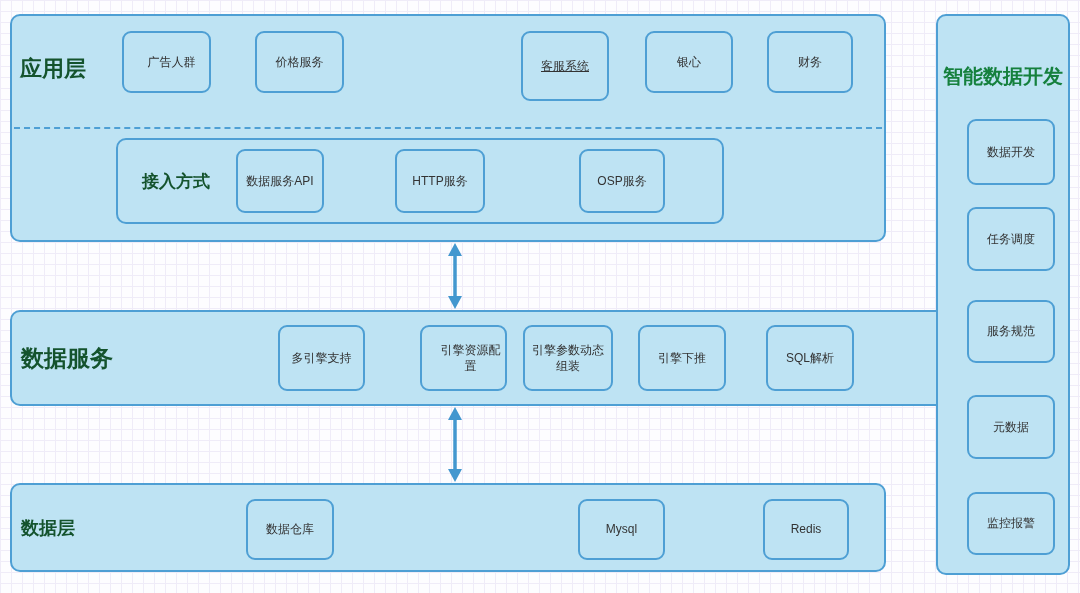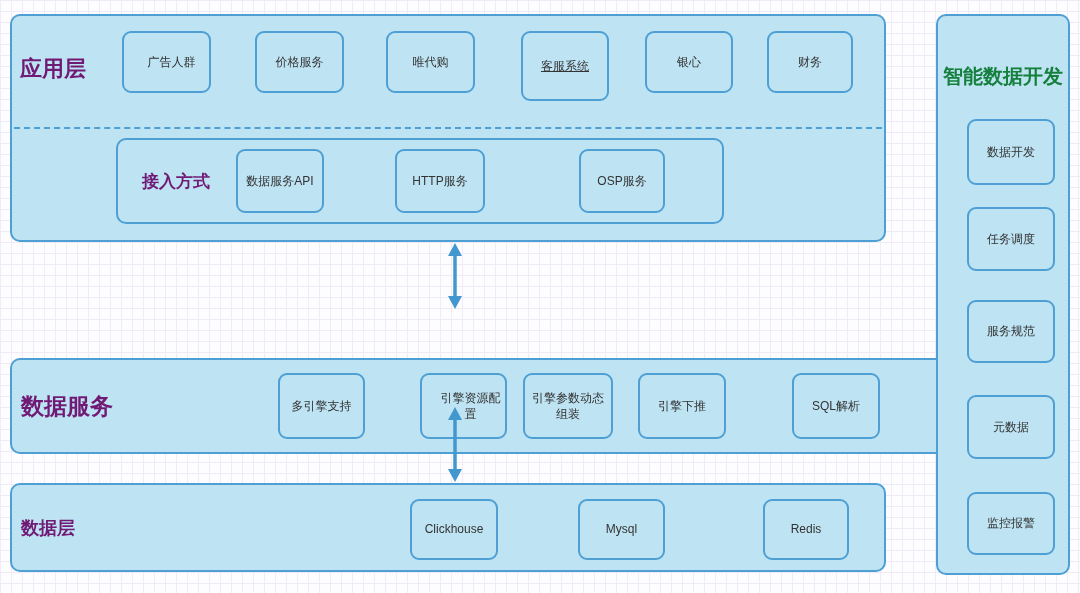--- a/index.html
+++ b/index.html
@@ -29,21 +29,21 @@
     border:2px solid #4e9fd4;
     border-radius:9px;
     display:flex; align-items:center; justify-content:center;
     text-align:center;
     font-size:12px; color:#333;
     line-height:1.35;
     padding:2px;
   }
   .layer-title {
     position:absolute;
-    font-weight:bold; color:#701a75;
+    font-weight:bold; color:#14532d;
     white-space:nowrap;
   }
   .v-center { top:50%; transform:translateY(-50%); }
   .dashed-divider {
     position:absolute; left:2px; right:2px;
     border-top:2px dashed #4e9fd4;
   }
   .arrow-svg { position:absolute; overflow:visible; }
   .sidebar-title {
     position:absolute; left:0; right:0; top:47px;
@@ -54,61 +54,60 @@
 </head>
 <body>
 
 <div class="canvas">
 
   <div class="container" style="left:10px; top:14px; width:876px; height:228px;">
     <div class="layer-title" style="left:8px; top:38px; font-size:22px;">应用层</div>
 
     <div class="node" style="left:110px; top:15px; width:89px; height:62px;padding-left:12px;">广告人群</div>
     <div class="node" style="left:243px; top:15px; width:89px; height:62px;">价格服务</div>
-    <div class="node" style="left:374px; top:15px; width:89px; height:62px;">唯代购</div>
     <div class="node" style="left:509px; top:15px; width:88px; height:70px;text-decoration:underline;">客服系统</div>
     <div class="node" style="left:633px; top:15px; width:88px; height:62px;">银心</div>
     <div class="node" style="left:755px; top:15px; width:86px; height:62px;">财务</div>
 
     <div class="dashed-divider" style="top:111px;"></div>
 
     <div class="container" style="left:104px; top:122px; width:608px; height:86px;">
       <div class="layer-title v-center" style="left:24px; font-size:17px;">接入方式</div>
       <div class="node" style="left:118px; top:9px; width:88px; height:64px;">数据服务API</div>
       <div class="node" style="left:277px; top:9px; width:90px; height:64px;">HTTP服务</div>
       <div class="node" style="left:461px; top:9px; width:86px; height:64px;">OSP服务</div>
     </div>
   </div>
 
   <svg class="arrow-svg" style="left:444px; top:243px;" width="22" height="66" viewBox="0 0 22 66">
     <line x1="11" y1="9" x2="11" y2="57" stroke="#4397cf" stroke-width="3.5"></line>
     <polygon points="11,0 4,13 18,13" fill="#4397cf"></polygon>
     <polygon points="11,66 4,53 18,53" fill="#4397cf"></polygon>
   </svg>
 
-  <div class="container" style="left:10px; top:310px; width:956px; height:96px;margin-top:48px;">
+  <div class="container" style="left:10px; top:310px; width:956px; height:96px;">
     <div class="layer-title v-center" style="left:9px; font-size:23px;">数据服务</div>
 
     <div class="node" style="left:266px; top:13px; width:87px; height:66px;">多引擎支持</div>
     <div class="node" style="left:408px; top:13px; width:87px; height:66px;padding-left:16px;">引擎资源配置</div>
     <div class="node" style="left:511px; top:13px; width:90px; height:66px;">引擎参数动态组装</div>
     <div class="node" style="left:626px; top:13px; width:88px; height:66px;">引擎下推</div>
-    <div class="node" style="left:780px; top:13px; width:88px; height:66px;">SQL解析</div>
+    <div class="node" style="left:754px; top:13px; width:88px; height:66px;">SQL解析</div>
   </div>
 
   <svg class="arrow-svg" style="left:444px; top:407px;" width="22" height="75" viewBox="0 0 22 75">
     <line x1="11" y1="9" x2="11" y2="66" stroke="#4397cf" stroke-width="3.5"></line>
     <polygon points="11,0 4,13 18,13" fill="#4397cf"></polygon>
     <polygon points="11,75 4,62 18,62" fill="#4397cf"></polygon>
   </svg>
 
   <div class="container" style="left:10px; top:483px; width:876px; height:89px;">
     <div class="layer-title v-center" style="left:9px; font-size:18px;">数据层</div>
 
-    <div class="node" style="left:398px; top:14px; width:88px; height:61px;">Clickhouse</div>
+    <div class="node" style="left:234px; top:14px; width:88px; height:61px;">数据仓库</div>
     <div class="node" style="left:566px; top:14px; width:87px; height:61px;">Mysql</div>
     <div class="node" style="left:751px; top:14px; width:86px; height:61px;">Redis</div>
   </div>
 
   <div class="container" style="left:936px; top:14px; width:134px; height:561px;">
     <div class="sidebar-title">智能数据开发</div>
 
     <div class="node" style="left:29px; top:103px; width:88px; height:66px;">数据开发</div>
     <div class="node" style="left:29px; top:191px; width:88px; height:64px;">任务调度</div>
     <div class="node" style="left:29px; top:284px; width:88px; height:63px;">服务规范</div>

